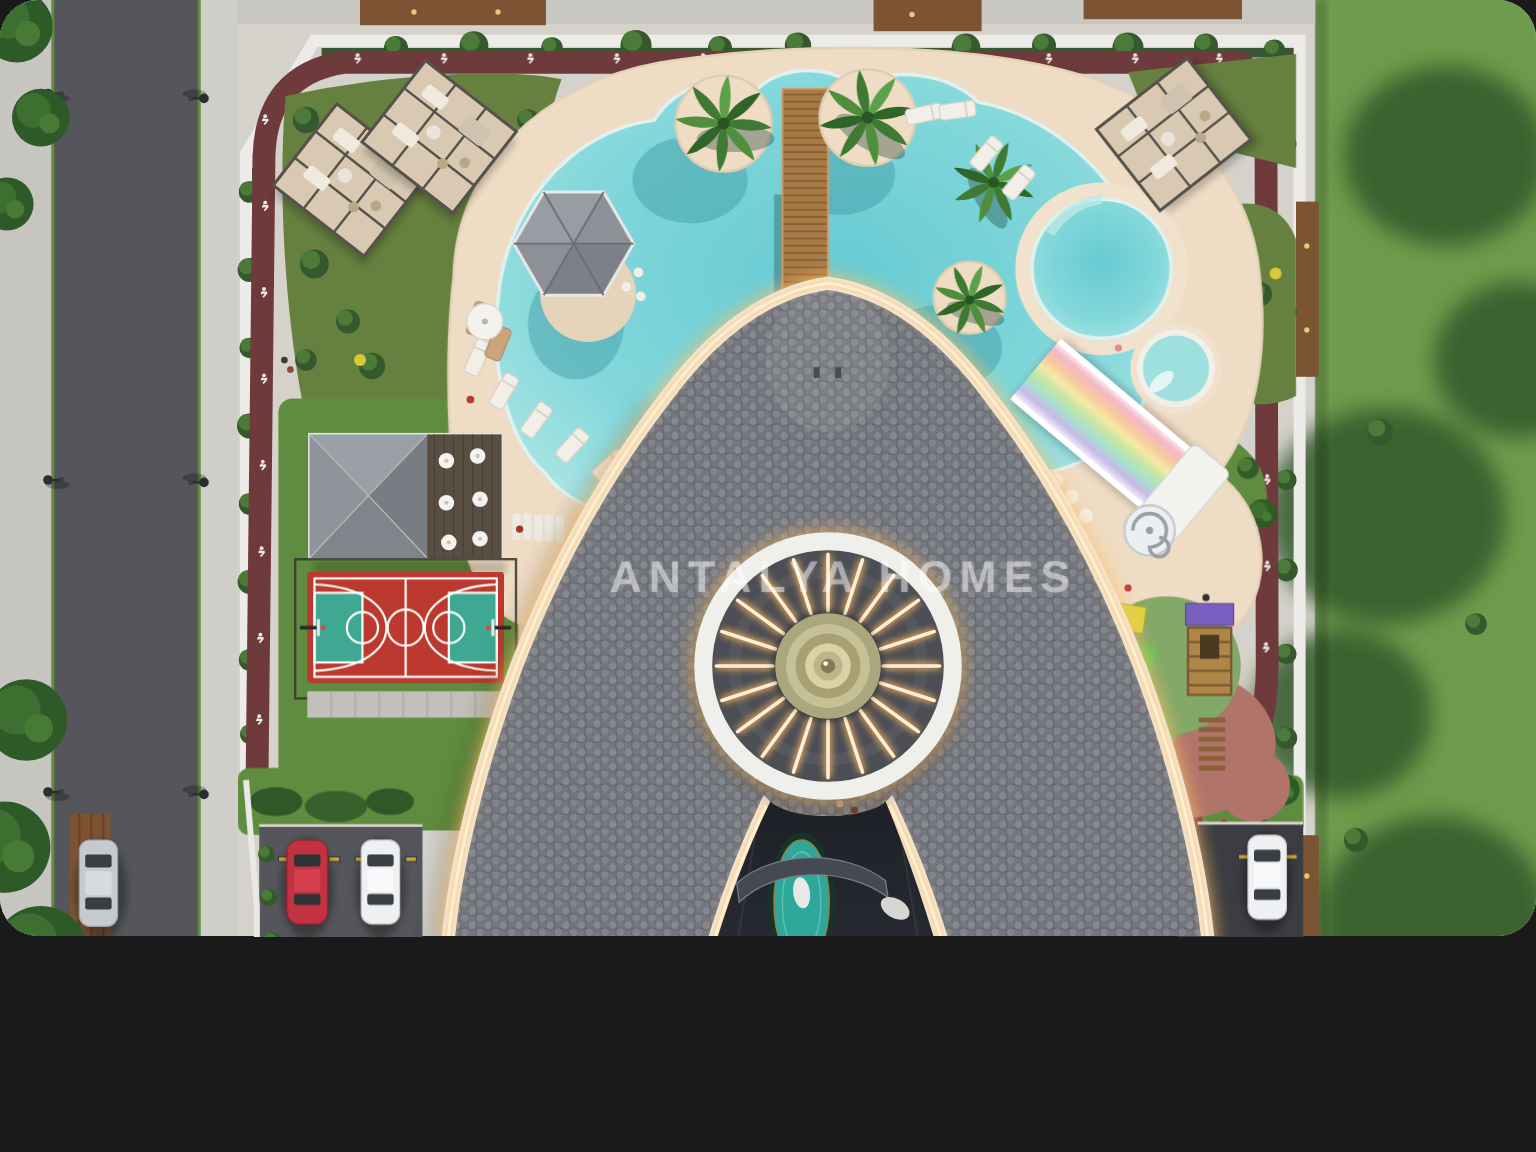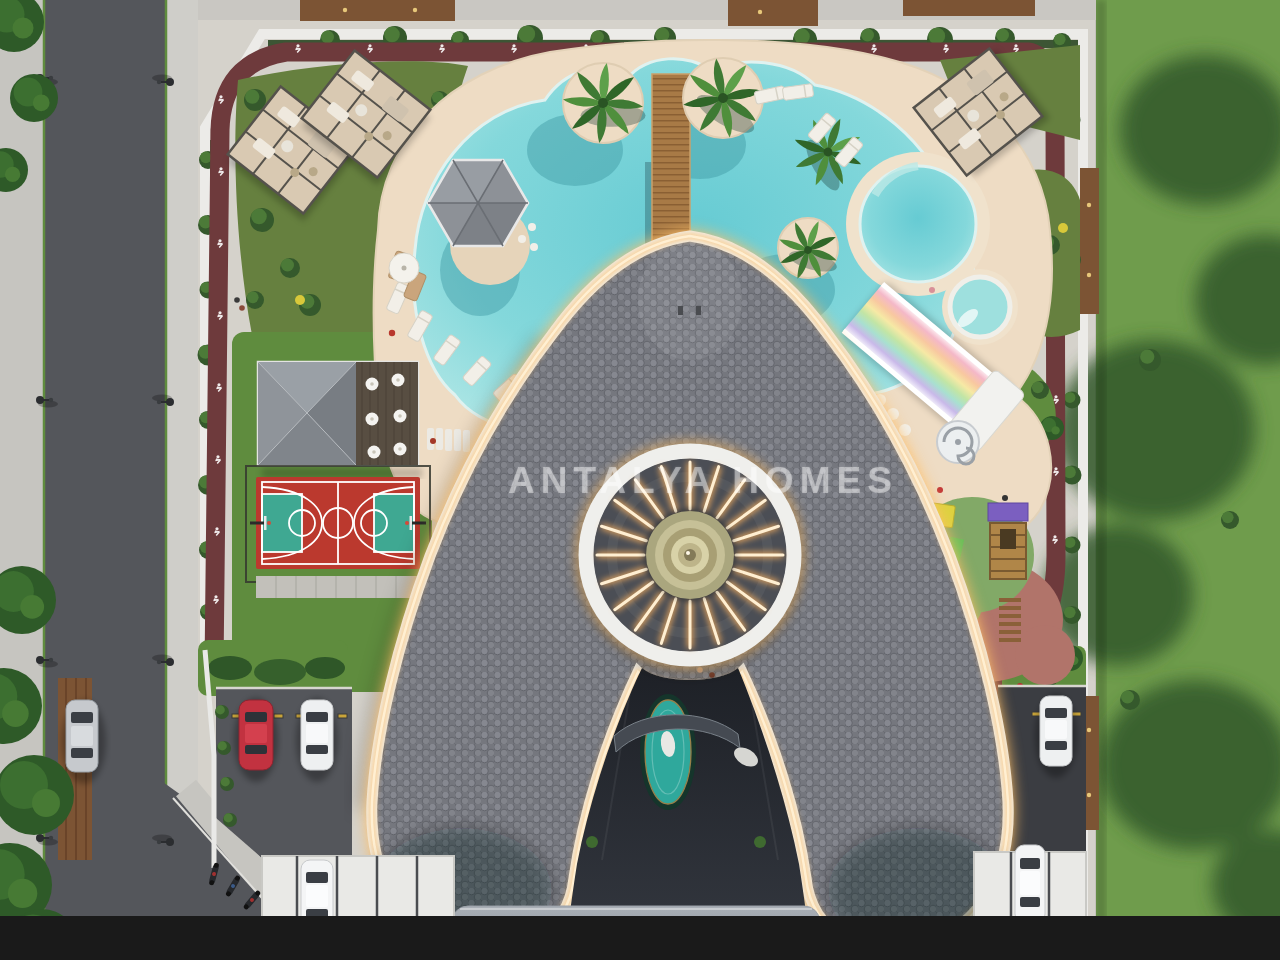--- a/index.html
+++ b/index.html
@@ -1,17 +1,17 @@
 <!DOCTYPE html>
 <html><head>
 <meta charset="utf-8">
 <style>
   html,body{margin:0;padding:0;background:#1a1a1a;}
-  #stage{position:relative;width:1280px;height:916px;overflow:hidden;background:#737373;
-         font-family:"Liberation Sans",sans-serif;}
+  #stage{position:relative;width:1280px;height:780px;overflow:hidden;background:#737373;
+         font-family:"Liberation Sans",sans-serif;border-radius:32px;}
   #stage svg{position:absolute;left:0;top:0;}
   .watermark{position:absolute;left:508px;top:460px;width:420px;
      font-size:37px;font-weight:bold;letter-spacing:6px;color:rgba(255,255,255,0.42);
      text-shadow:0 0 3px rgba(255,255,255,0.18);white-space:nowrap;z-index:5;
      font-family:"Liberation Sans",sans-serif;}
 </style>
 </head>
 <body>
 
 <div id="stage">

